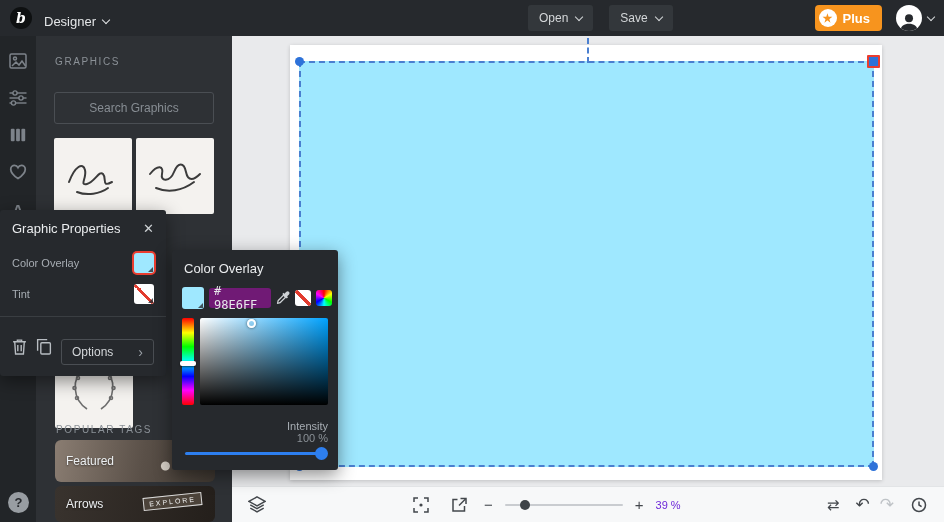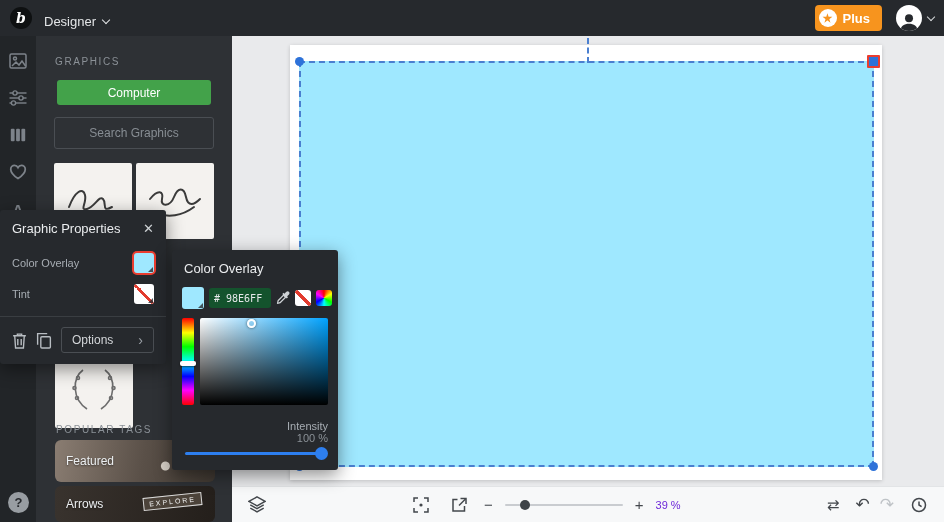--- a/index.html
+++ b/index.html
@@ -73,28 +73,28 @@
   .close-x { color:#cfd3d6; font-size:13px; cursor:default; }
   .gp-row { display:flex; align-items:center; justify-content:space-between; padding:5px 12px; color:#a7adb3; font-size:11px; height:31px; }
   .swatch { width:20px; height:20px; border-radius:3px; position:relative; }
   .sw-blue { background:#9fe8ff; box-shadow:0 0 0 2px #ea3d2f; }
   .sw-none { background:#fff; }
   .sw-none::before { content:""; position:absolute; inset:0; background:linear-gradient(45deg, rgba(0,0,0,0) 45%, #e23b2e 45%, #e23b2e 55%, rgba(0,0,0,0) 55%); border-radius:3px; }
   .sw-corner { position:absolute; right:1px; bottom:1px; width:0; height:0; border-left:5px solid rgba(0,0,0,0); border-bottom:5px solid rgba(40,44,48,.8); }
   .gp-div { border-top:1px solid #3a3e42; margin:7px 0 0; }
   .gp-foot { display:flex; align-items:center; gap:9px; padding:10px 12px 1px; }
   .icon-btn { background:none; border:none; padding:0; display:flex; align-items:center; }
-  .options-btn { flex:1; background:none; border:1px solid #4a4e53; border-radius:3px; color:#d2d5d8; font-size:12px; height:26px; display:flex; align-items:center; justify-content:space-between; padding:0 10px; font-family:inherit; }
+  .options-btn { flex:1; background:none; border:1px solid #4a4e53; border-radius:3px; color:#d2d5d8; font-size:12px; height:26px; display:flex; align-items:center; justify-content:space-between; padding:0 10px; font-family:inherit;margin-top:12px; }
   .opt-chev { color:#9aa0a6; font-size:14px; }
 
   .co { left:172px; top:250px; width:166px; z-index:70; padding:11px 10px 12px; }
   .co-title { color:#eaecee; font-size:13px; margin:0 0 11px 2px; }
   .co-row { display:flex; align-items:center; gap:5px; margin-bottom:9px; }
   .co-swatch { width:22px; height:22px; border-radius:3px; background:#9fe8ff; position:relative; flex:none; }
-  .hex-field { width:62px; height:20px; background:#14532d; border-radius:3px; color:#e6e8ea; font-size:10px; display:flex; align-items:center; padding:0 5px; font-family:"DejaVu Sans Mono", monospace; flex:none; }
+  .hex-field { width:62px; height:20px; background:#701a75; border-radius:3px; color:#e6e8ea; font-size:12px; display:flex; align-items:center; padding:0 5px; font-family:"DejaVu Sans Mono", monospace; flex:none; }
   .mini-swatch { width:16px; height:16px; border-radius:3px; position:relative; flex:none; }
   .mini-none { background:#fff; }
   .mini-none::before { content:""; position:absolute; inset:0; background:linear-gradient(45deg, rgba(0,0,0,0) 42%, #e23b2e 42%, #e23b2e 58%, rgba(0,0,0,0) 58%); border-radius:3px; }
   .mini-rainbow { background:conic-gradient(#f00, #ff0, #0f0, #0ff, #00f, #f0f, #f00); }
   .picker { display:flex; gap:6px; }
   .hue-bar { width:12px; height:87px; border-radius:2px; position:relative; flex:none;
     background:linear-gradient(to bottom, #f00 0%, #ff0 17%, #0f0 33%, #0ff 50%, #00f 67%, #f0f 83%, #f00 100%); }
   .hue-thumb { position:absolute; left:-2px; top:43px; width:16px; height:5px; background:#fff; border-radius:2px; box-shadow:0 1px 2px rgba(0,0,0,.6); }
   .sb-box { flex:1; height:87px; position:relative; border-radius:2px;
     background:linear-gradient(to bottom, rgba(0,0,0,0) 0%, #000 100%), linear-gradient(to right, #fff 0%, #00a3ff 100%); }
@@ -109,20 +109,30 @@
 <body>
 
 <header class="topbar">
   <div class="logo">
       <span>b</span>
     </div>
   <div class="designer">
     <span>Designer</span>
     <span class="chev"></span>
   </div>
+  <div class="topbar-center">
+    <button class="menu-btn">
+      <span>Open</span>
+      <span class="chev"></span>
+    </button>
+    <button class="menu-btn">
+      <span>Save</span>
+      <span class="chev"></span>
+    </button>
+  </div>
   <div class="topbar-right">
     <button class="plus-btn">
       <span class="plus-star"><span>★</span></span>
       <span>Plus</span>
     </button>
     <div class="avatar-wrap">
       <span class="avatar">
         <svg width="22" height="20" viewBox="0 0 24 22">
             <circle cx="12" cy="8" r="4.4" fill="#26292d"></circle>
             <path d="M2.5 22c0-5.4 4.4-8 9.5-8s9.5 2.6 9.5 8z" fill="#26292d"></path>
@@ -164,21 +174,20 @@
       </svg>
   </span>
   <span class="rail-ic text-tool">
       <span>A</span>
     </span>
 </nav>
 <div class="help-btn"><span>?</span></div>
 
 <aside class="panel">
   <div class="panel-title">GRAPHICS</div>
-  <button class="computer-btn">Computer</button>
   <input class="search-input" type="text" placeholder="Search Graphics" style="">
   <div class="thumb-grid">
     <div class="thumb">
       <svg width="62" height="52" viewBox="0 0 62 52" fill="none" stroke="#3b3b3b" stroke-width="2" stroke-linecap="round">
           <path d="M7 32c6-16 14-20 16-12s-6 16 2 14 12-14 16-10-2 14 9 8"></path>
           <path d="M15 42c10 4 23 2 31-4"></path>
         </svg>
     </div>
     <div class="thumb">
       <svg width="62" height="52" viewBox="0 0 62 52" fill="none" stroke="#3b3b3b" stroke-width="2" stroke-linecap="round">

